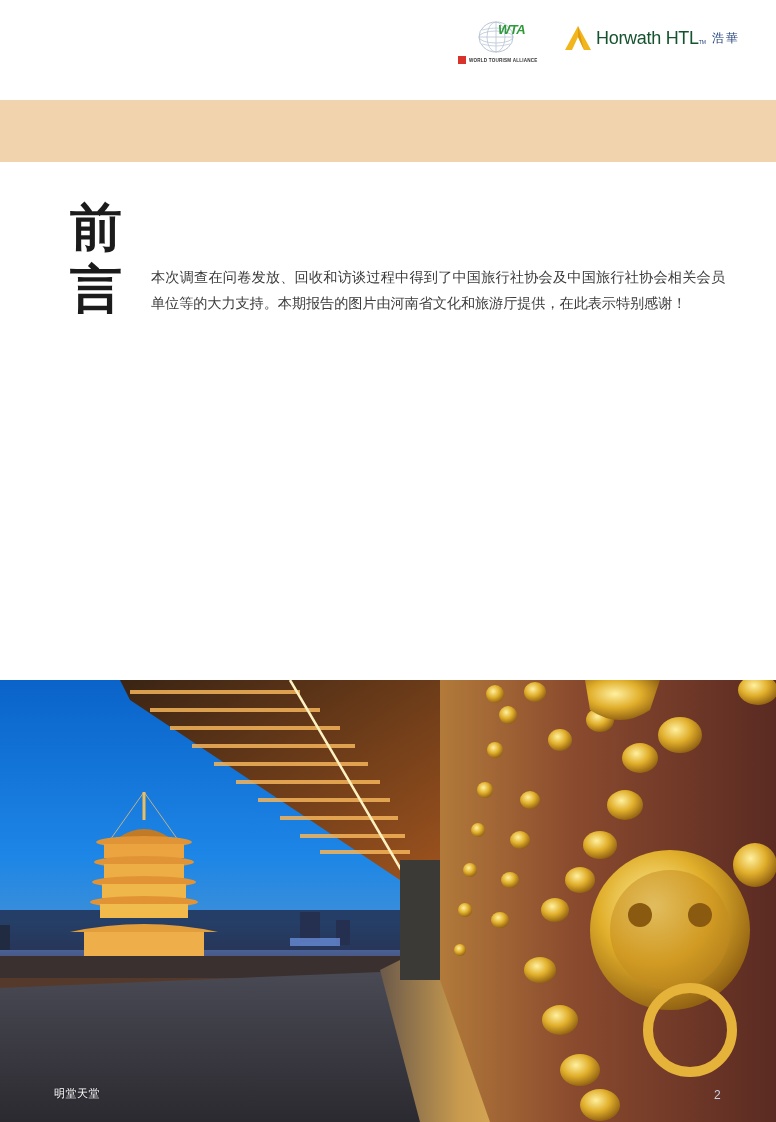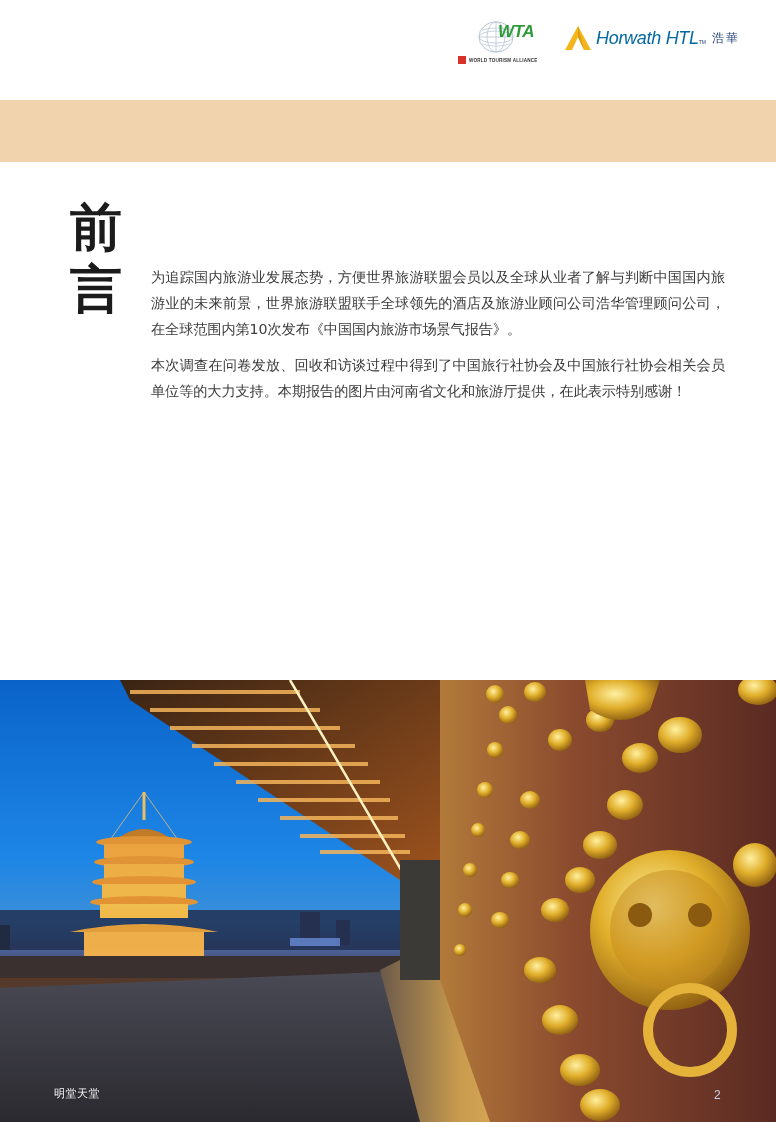--- a/index.html
+++ b/index.html
@@ -7,27 +7,27 @@
     width: 776px; height: 1122px; position: relative; overflow: hidden;
     background: #ffffff;
     font-family: "DejaVu Sans", "Liberation Sans", sans-serif;
     color: #3a3a3a;
   }
   
   .logos { position: absolute; top: 0; left: 0; width: 776px; height: 100px; }
   .wta { position: absolute; left: 456px; top: 14px; width: 90px; height: 54px; }
   .wta-globe { position: absolute; left: 20px; top: 4px; width: 42px; height: 36px; }
   .wta-text { position: absolute; left: 42px; top: 8px; font-family: "Liberation Sans", sans-serif;
-    font-weight: bold; font-style: italic; font-size: 17px; color: #2e9a3a; letter-spacing: -0.5px; }
+    font-weight: bold; font-style: italic; font-size: 13px; color: #2e9a3a; letter-spacing: -0.5px; }
   .wta-sub { position: absolute; left: 2px; top: 42px; display: flex; align-items: center; gap: 3px; }
   .wta-seal { width: 8px; height: 8px; background: #d8322a; }
   .wta-subtext { font-family: "Liberation Sans", sans-serif; font-size: 4.6px; color: #333; letter-spacing: 0.2px; white-space: nowrap; font-weight: bold; }
   .horwath { position: absolute; left: 564px; top: 25px; display: flex; align-items: center; }
   .horwath-mark { width: 28px; height: 26px; margin-right: 4px; }
-  .horwath-name { font-family: "Liberation Sans", sans-serif; font-size: 18px; color: #0369a1; letter-spacing: -0.3px; font-style: italic; }
+  .horwath-name { font-family: "Liberation Sans", sans-serif; font-size: 18px; color: #14532d; letter-spacing: -0.3px; }
   .horwath-tm { font-family: "Liberation Sans", sans-serif; font-size: 5px; color: #1f3f7a; align-self: flex-end; margin-bottom: 6px; margin-right: 6px; }
   .horwath-cn { font-family: Liberation Serif, serif; font-size: 12px; color: #1f3f7a; letter-spacing: 2px; text-align: right; }
 
   
   .band { position: absolute; left: 0; top: 100px; width: 776px; height: 62px; background: #f1d4ae; }
 
   
   .title { position: absolute; left: 66px; top: 196px; width: 60px; }
   .title span { display: block; font-family: "DejaVu Sans", sans-serif; font-weight: bold; font-size: 52px; line-height: 62px; color: #1b1b1b; text-align: center; }
 
@@ -75,21 +75,20 @@
 </div>
 
 <div class="band"></div>
 
 <div class="title">
   <span>前</span>
   <span>言</span>
 </div>
 
 <div class="content">
-  <p>为追踪国内旅游业发展态势，方便世界旅游联盟会员以及全球从业者了解与判断中国国内旅游业的未来前景，世界旅游联盟联手全球领先的酒店及旅游业顾问公司浩华管理顾问公司，在全球范围内第10次发布《中国国内旅游市场景气报告》。</p>
   <p>本次调查在问卷发放、回收和访谈过程中得到了中国旅行社协会及中国旅行社协会相关会员单位等的大力支持。本期报告的图片由河南省文化和旅游厅提供，在此表示特别感谢！</p>
 </div>
 
 <div class="photo">
   <svg width="776" height="442" viewBox="0 0 776 442">
     <defs>
       <linearGradient id="floorL" x1="0" y1="0" x2="0" y2="1">
         <stop offset="0" stop-color="#4a4a55"></stop>
         <stop offset="1" stop-color="#2b2a30"></stop>
       </linearGradient>

